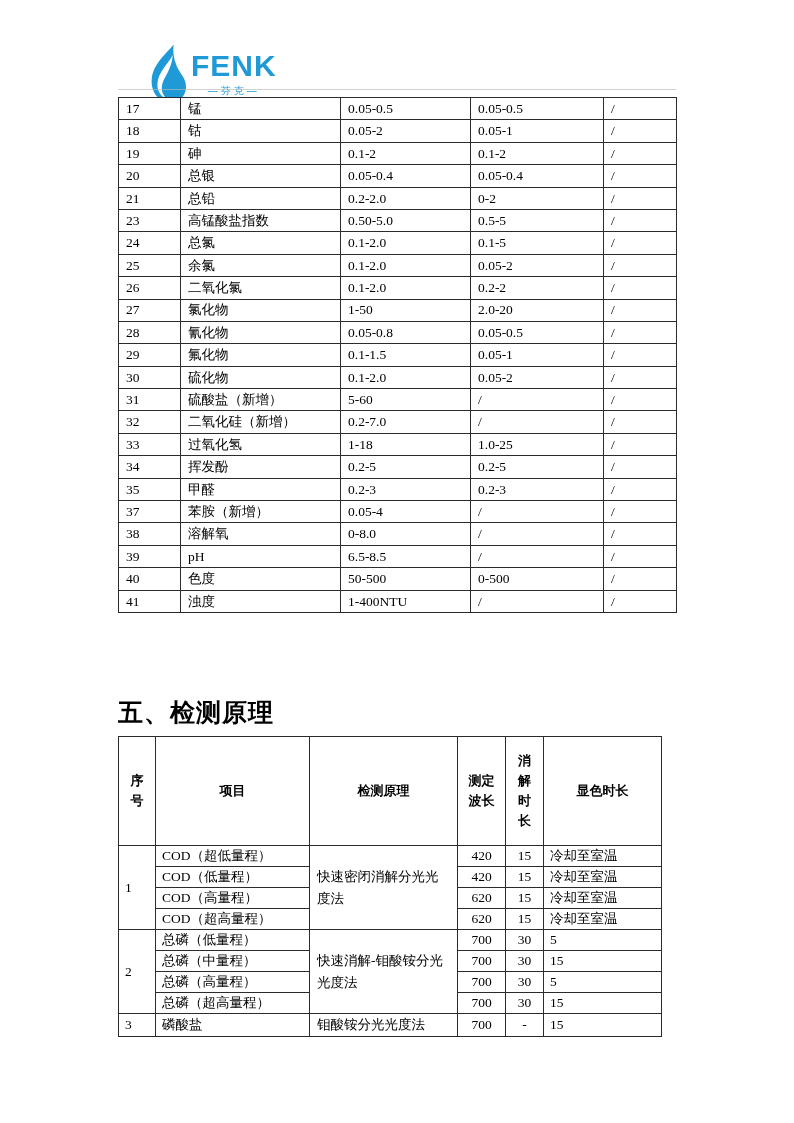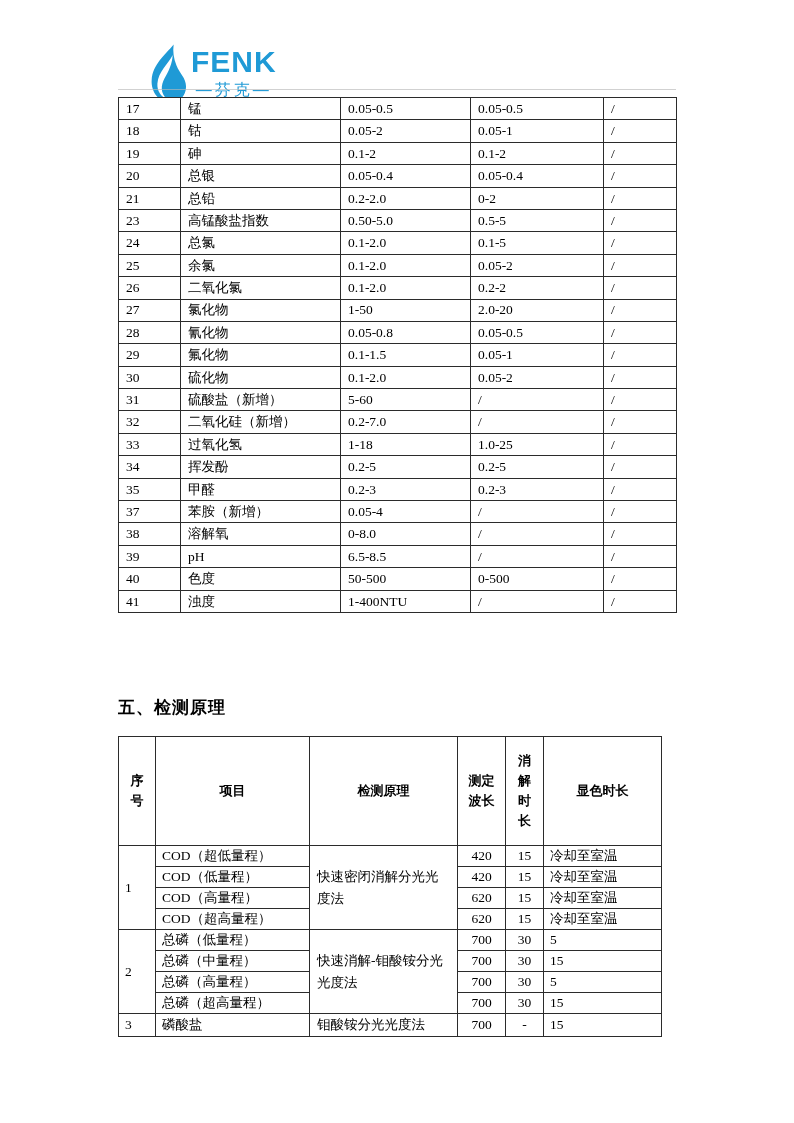--- a/index.html
+++ b/index.html
@@ -13,21 +13,21 @@
   
   .logo { position:absolute; left:145px; top:43px; display:flex; align-items:center; }
   .logo-icon { width:42px; height:62px; display:block; }
   .logo-text { margin-left:4px; display:flex; flex-direction:column; align-items:center; }
   .brand {
     font-family:"Liberation Sans","DejaVu Sans",sans-serif;
     font-weight:bold; font-size:30px; line-height:1; letter-spacing:1px;
   }
   .brand-cn {
     font-family:"Liberation Sans","DejaVu Sans",sans-serif;
-    font-size:16px; letter-spacing:3px; margin-top:3px; white-space:nowrap;
+    font-size:10px; letter-spacing:3px; margin-top:3px; white-space:nowrap;
   }
 
   
   .ghost-line { position:absolute; left:118px; top:89px; width:558px; height:1px;
     background:#b9b9b9; opacity:.65; }
 
   
   table { border-collapse:collapse; table-layout:fixed; position:absolute; left:118px; background:#fff; }
   td, th { border:1px solid #2b2b2b; overflow:hidden; }
 
@@ -53,21 +53,21 @@
   .t2 td.center { text-align:center; padding:0; }
   .t2 td.principle {
     white-space:normal; word-break:break-all;
     padding:0 12px 0 7px; line-height:1.6;
   }
 
   
   .section-title {
     position:absolute; left:118px; top:696px; margin:0;
     font-family:"Liberation Sans","DejaVu Sans",sans-serif;
-    font-weight:bold; font-size:17px; letter-spacing:1px; color:#000;
+    font-weight:bold; font-size:25px; letter-spacing:1px; color:#000;
   }
 </style>
 </head>
 <body>
 
 <div class="page">
 
   <div class="logo">
     <svg class="logo-icon" viewBox="0 0 44 64" xmlns="http://www.w3.org/2000/svg">
       <path class="brand-fill" d="M30 1 C21 12 8 22 7 38 C6 51 15 62 26 62 C36 62 43 55 43 45 C43 36 36 31 33 23 C30 16 29 8 30 1 Z" fill="#1f9ad6"></path>

